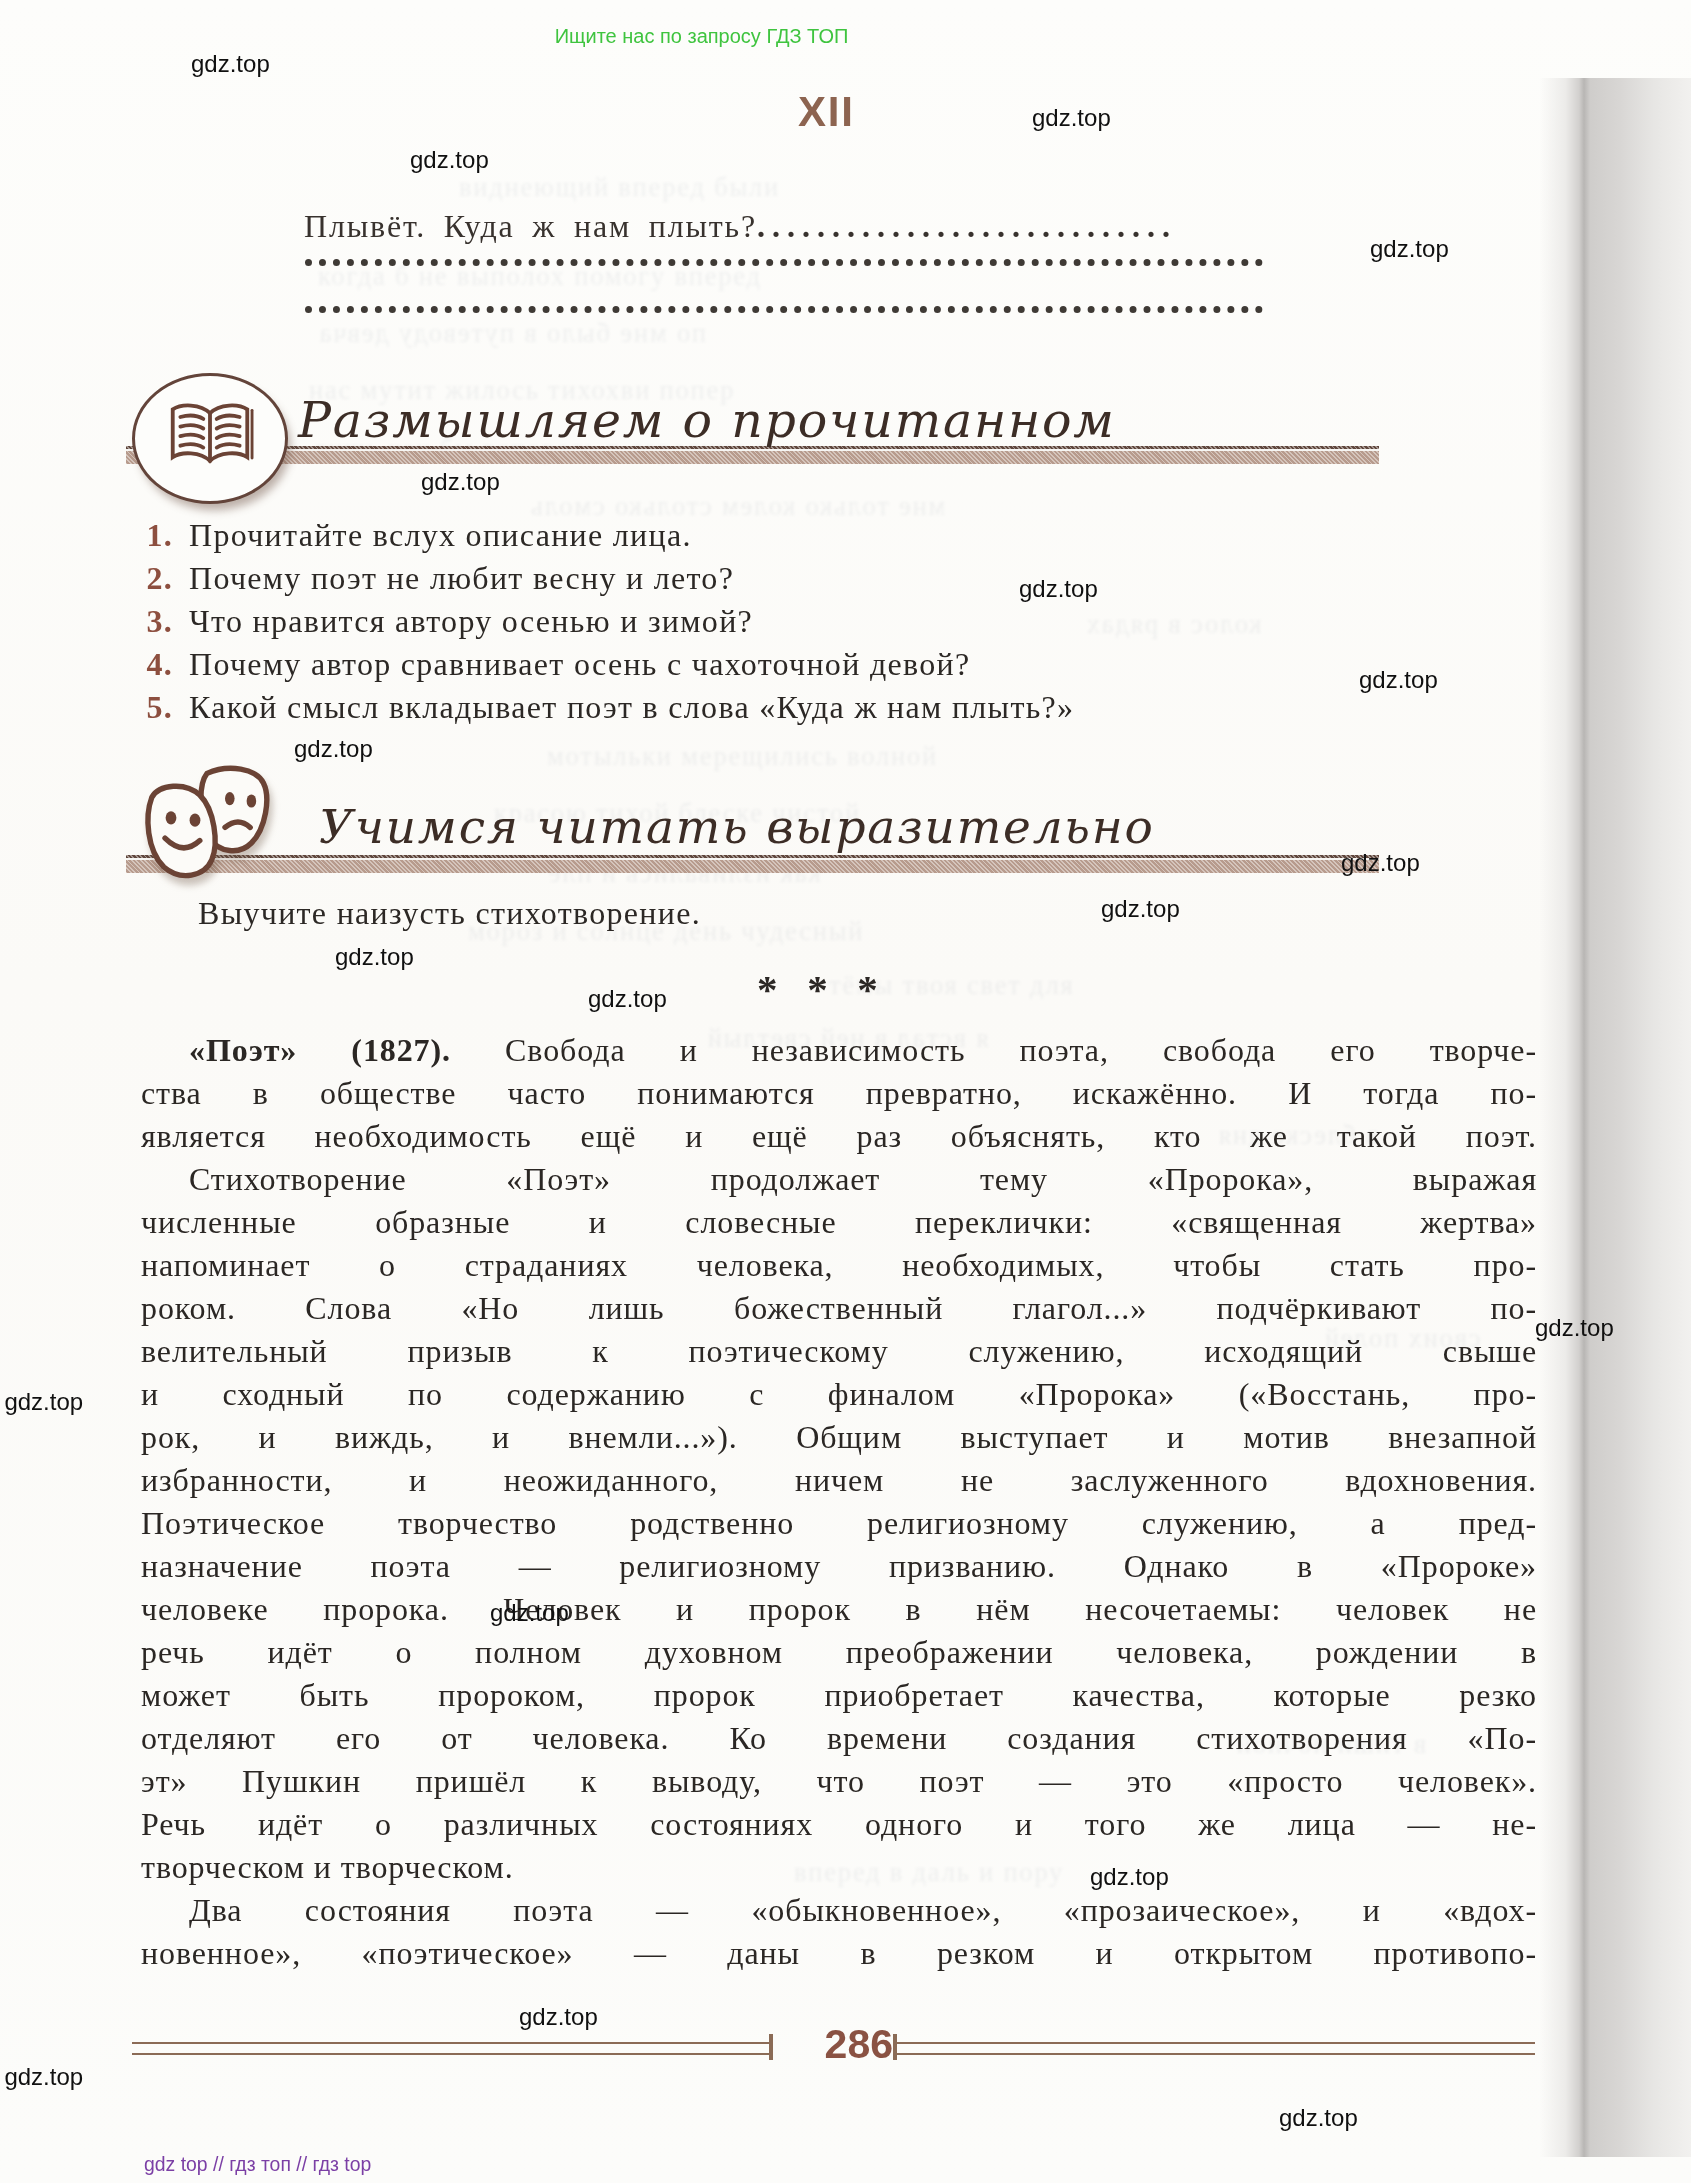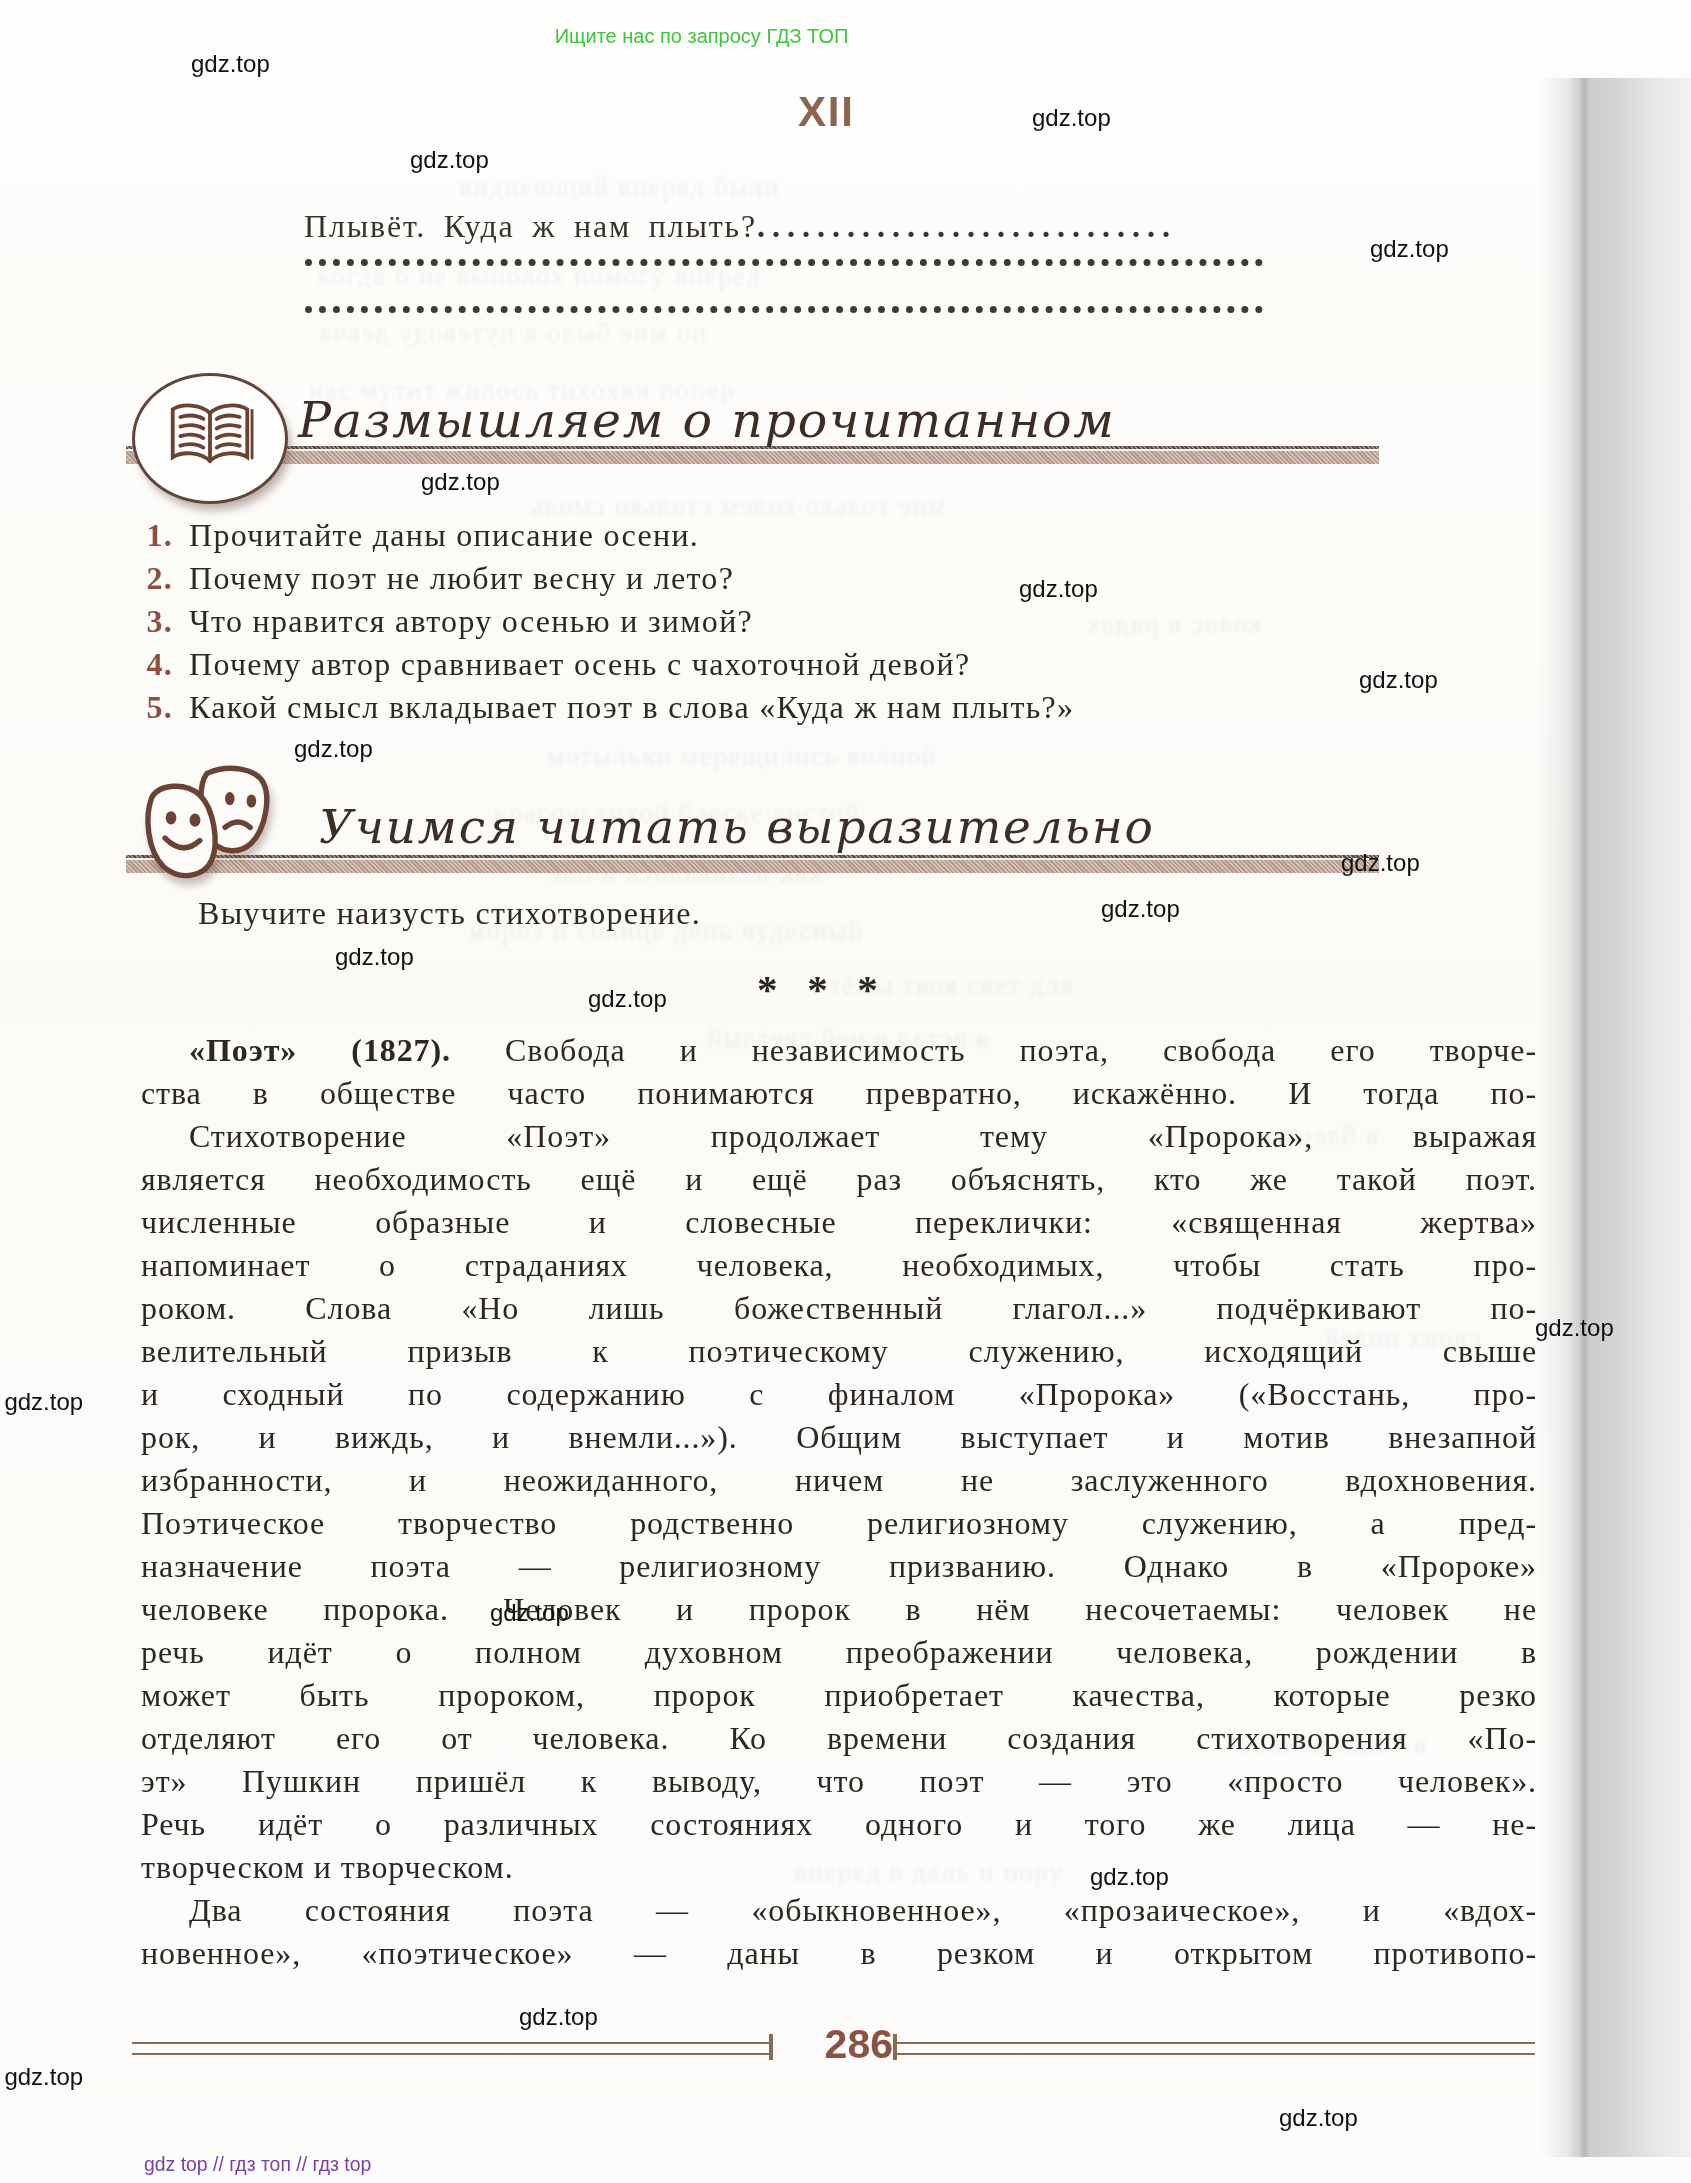--- a/index.html
+++ b/index.html
@@ -143,21 +143,21 @@
         <path d="M24,22 q14,-4 24,2 M24,32 q14,-4 24,2 M24,42 q14,-4 24,2 M24,52 q14,-4 24,2"></path>
         <path d="M86,22 q-14,-4 -24,2 M86,32 q-14,-4 -24,2 M86,42 q-14,-4 -24,2 M86,52 q-14,-4 -24,2"></path>
         <path d="M99,15 L99,65" stroke-width="3"></path>
       </g>
     </svg>
   </div>
   <div class="scripttitle title1">Размышляем о прочитанном</div>
 
   <div class="questions">
 
-      <div class="q-line"><span class="q-num">1.</span><span class="q-text">Прочитайте даны описание осени.</span></div>
+      <div class="q-line"><span class="q-num">1.</span><span class="q-text">Прочитайте вслух описание лица.</span></div>
 
       <div class="q-line"><span class="q-num">2.</span><span class="q-text">Почему поэт не любит весну и лето?</span></div>
 
       <div class="q-line"><span class="q-num">3.</span><span class="q-text">Что нравится автору осенью и зимой?</span></div>
 
       <div class="q-line"><span class="q-num">4.</span><span class="q-text">Почему автор сравнивает осень с чахоточной девой?</span></div>
 
       <div class="q-line"><span class="q-num">5.</span><span class="q-text">Какой смысл вкладывает поэт в слова «Куда ж нам плыть?»</span></div>
     </div>
 
@@ -181,23 +181,23 @@
   <div class="memorize">Выучите наизусть стихотворение.</div>
 
   <div class="stars">* * *</div>
 
   <div class="article">
 
       <div class="b-line indent"><b>«Поэт» (1827).</b><span> Свобода и независимость поэта, свобода его творче-</span></div>
 
       <div class="b-line"><b></b><span>ства в обществе часто понимаются превратно, искажённо. И тогда по-</span></div>
 
+      <div class="b-line"><b></b><span>является необходимость ещё и ещё раз объяснять, кто же такой поэт.</span></div>
+
       <div class="b-line indent"><b></b><span>Стихотворение «Поэт» продолжает тему «Пророка», выражая</span></div>
-
-      <div class="b-line"><b></b><span>является необходимость ещё и ещё раз объяснять, кто же такой поэт.</span></div>
 
 
       <div class="b-line"><b></b><span>численные образные и словесные переклички: «священная жертва»</span></div>
 
       <div class="b-line"><b></b><span>напоминает о страданиях человека, необходимых, чтобы стать про-</span></div>
 
       <div class="b-line"><b></b><span>роком. Слова «Но лишь божественный глагол...» подчёркивают по-</span></div>
 
       <div class="b-line"><b></b><span>велительный призыв к поэтическому служению, исходящий свыше</span></div>
 

